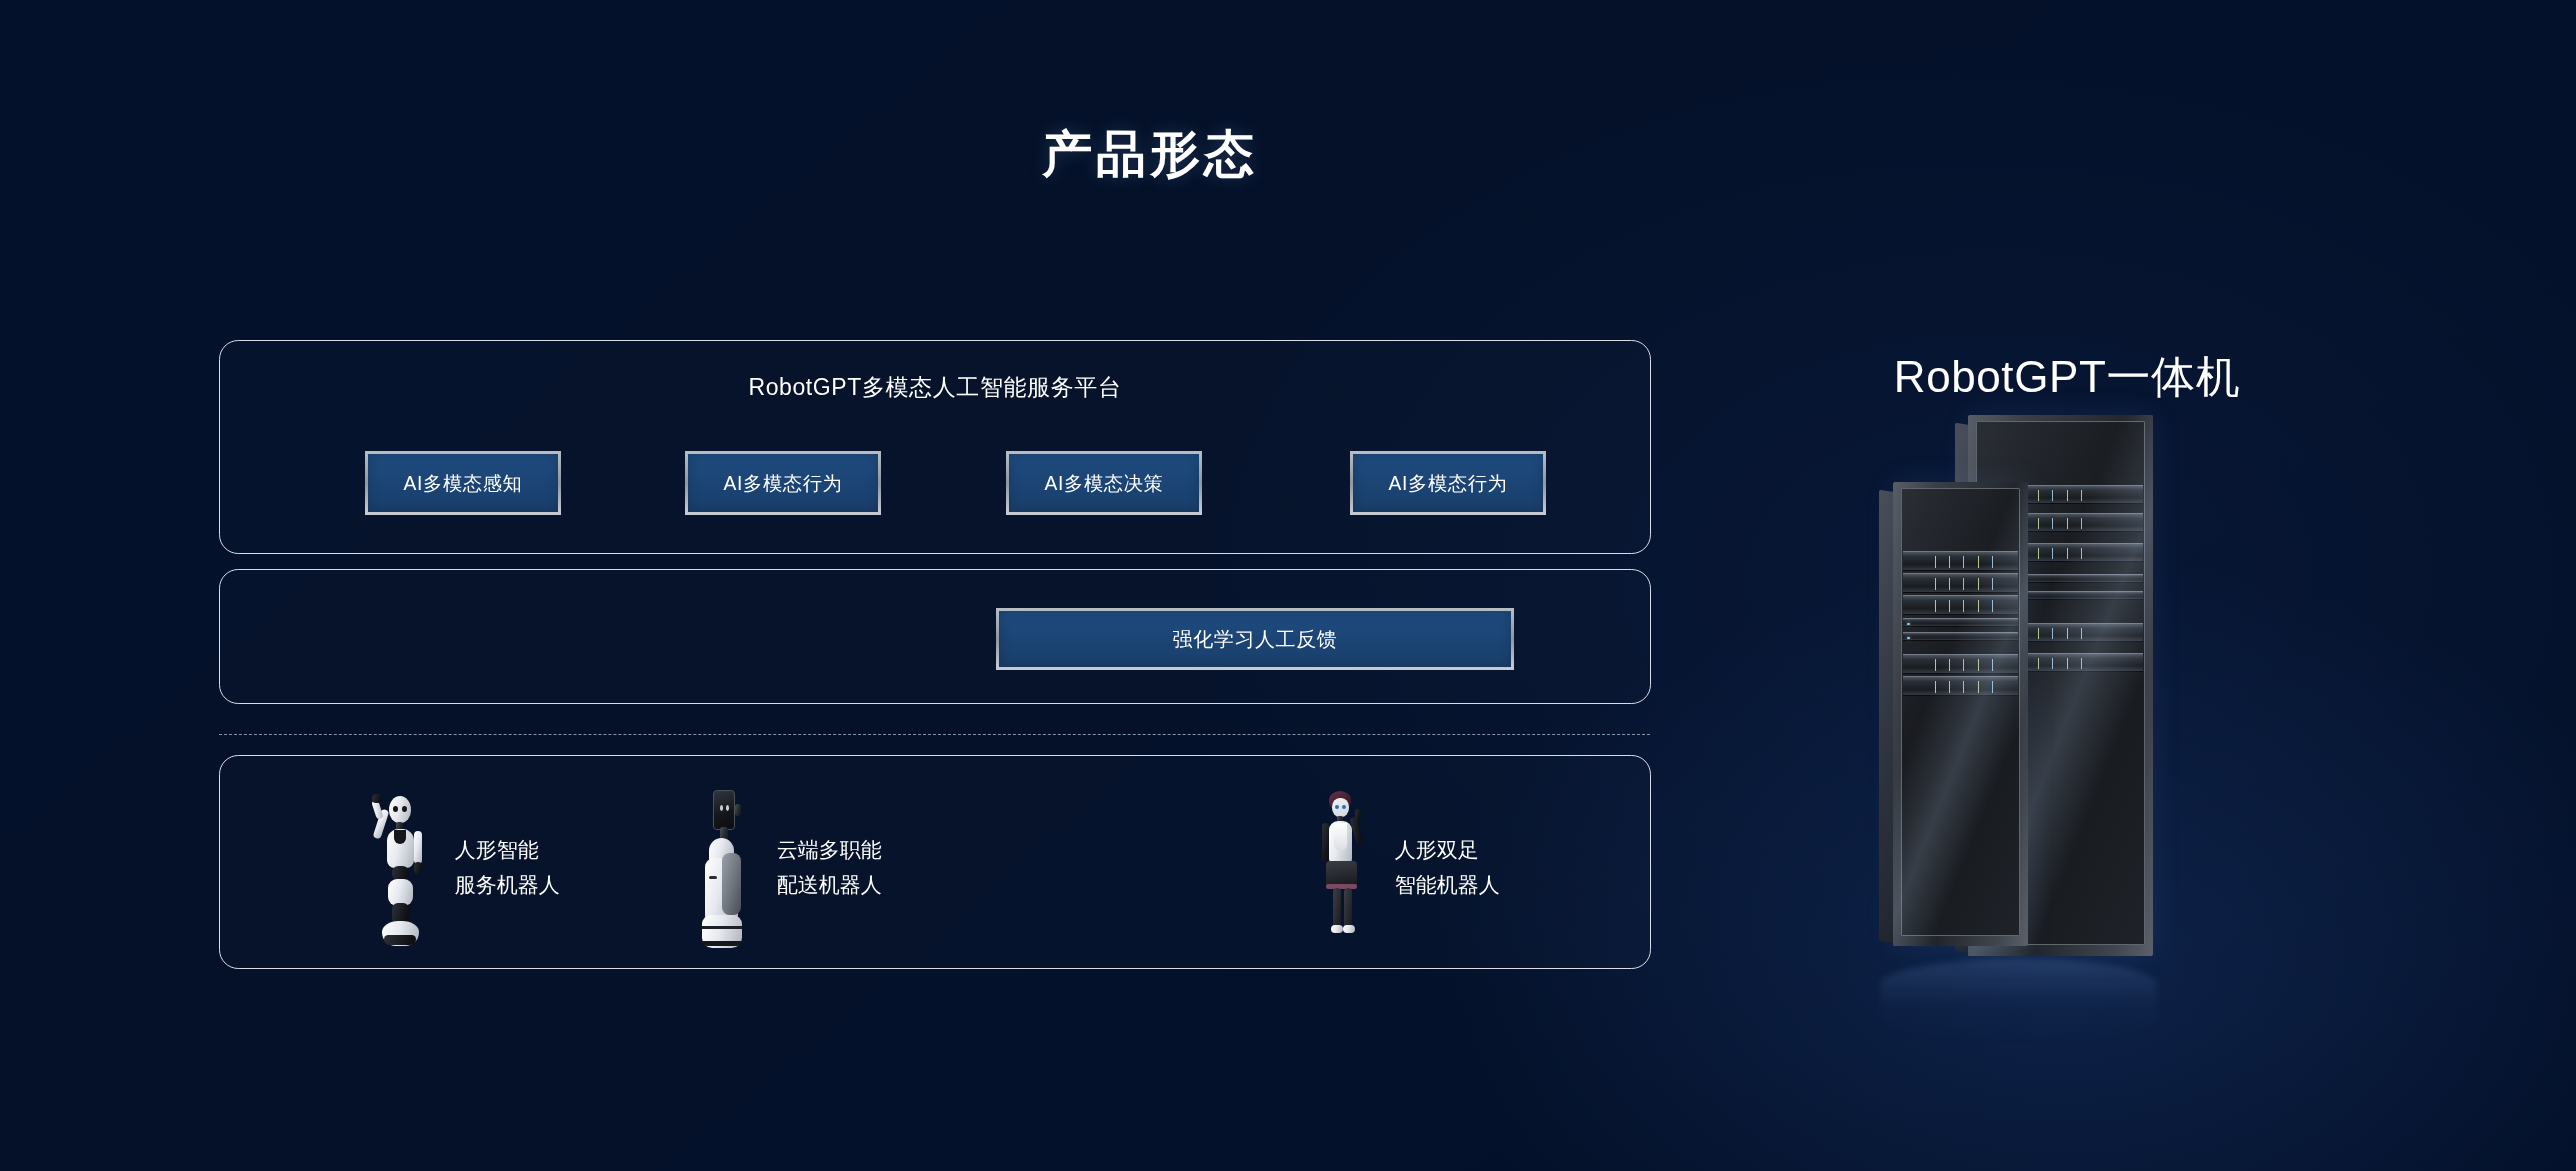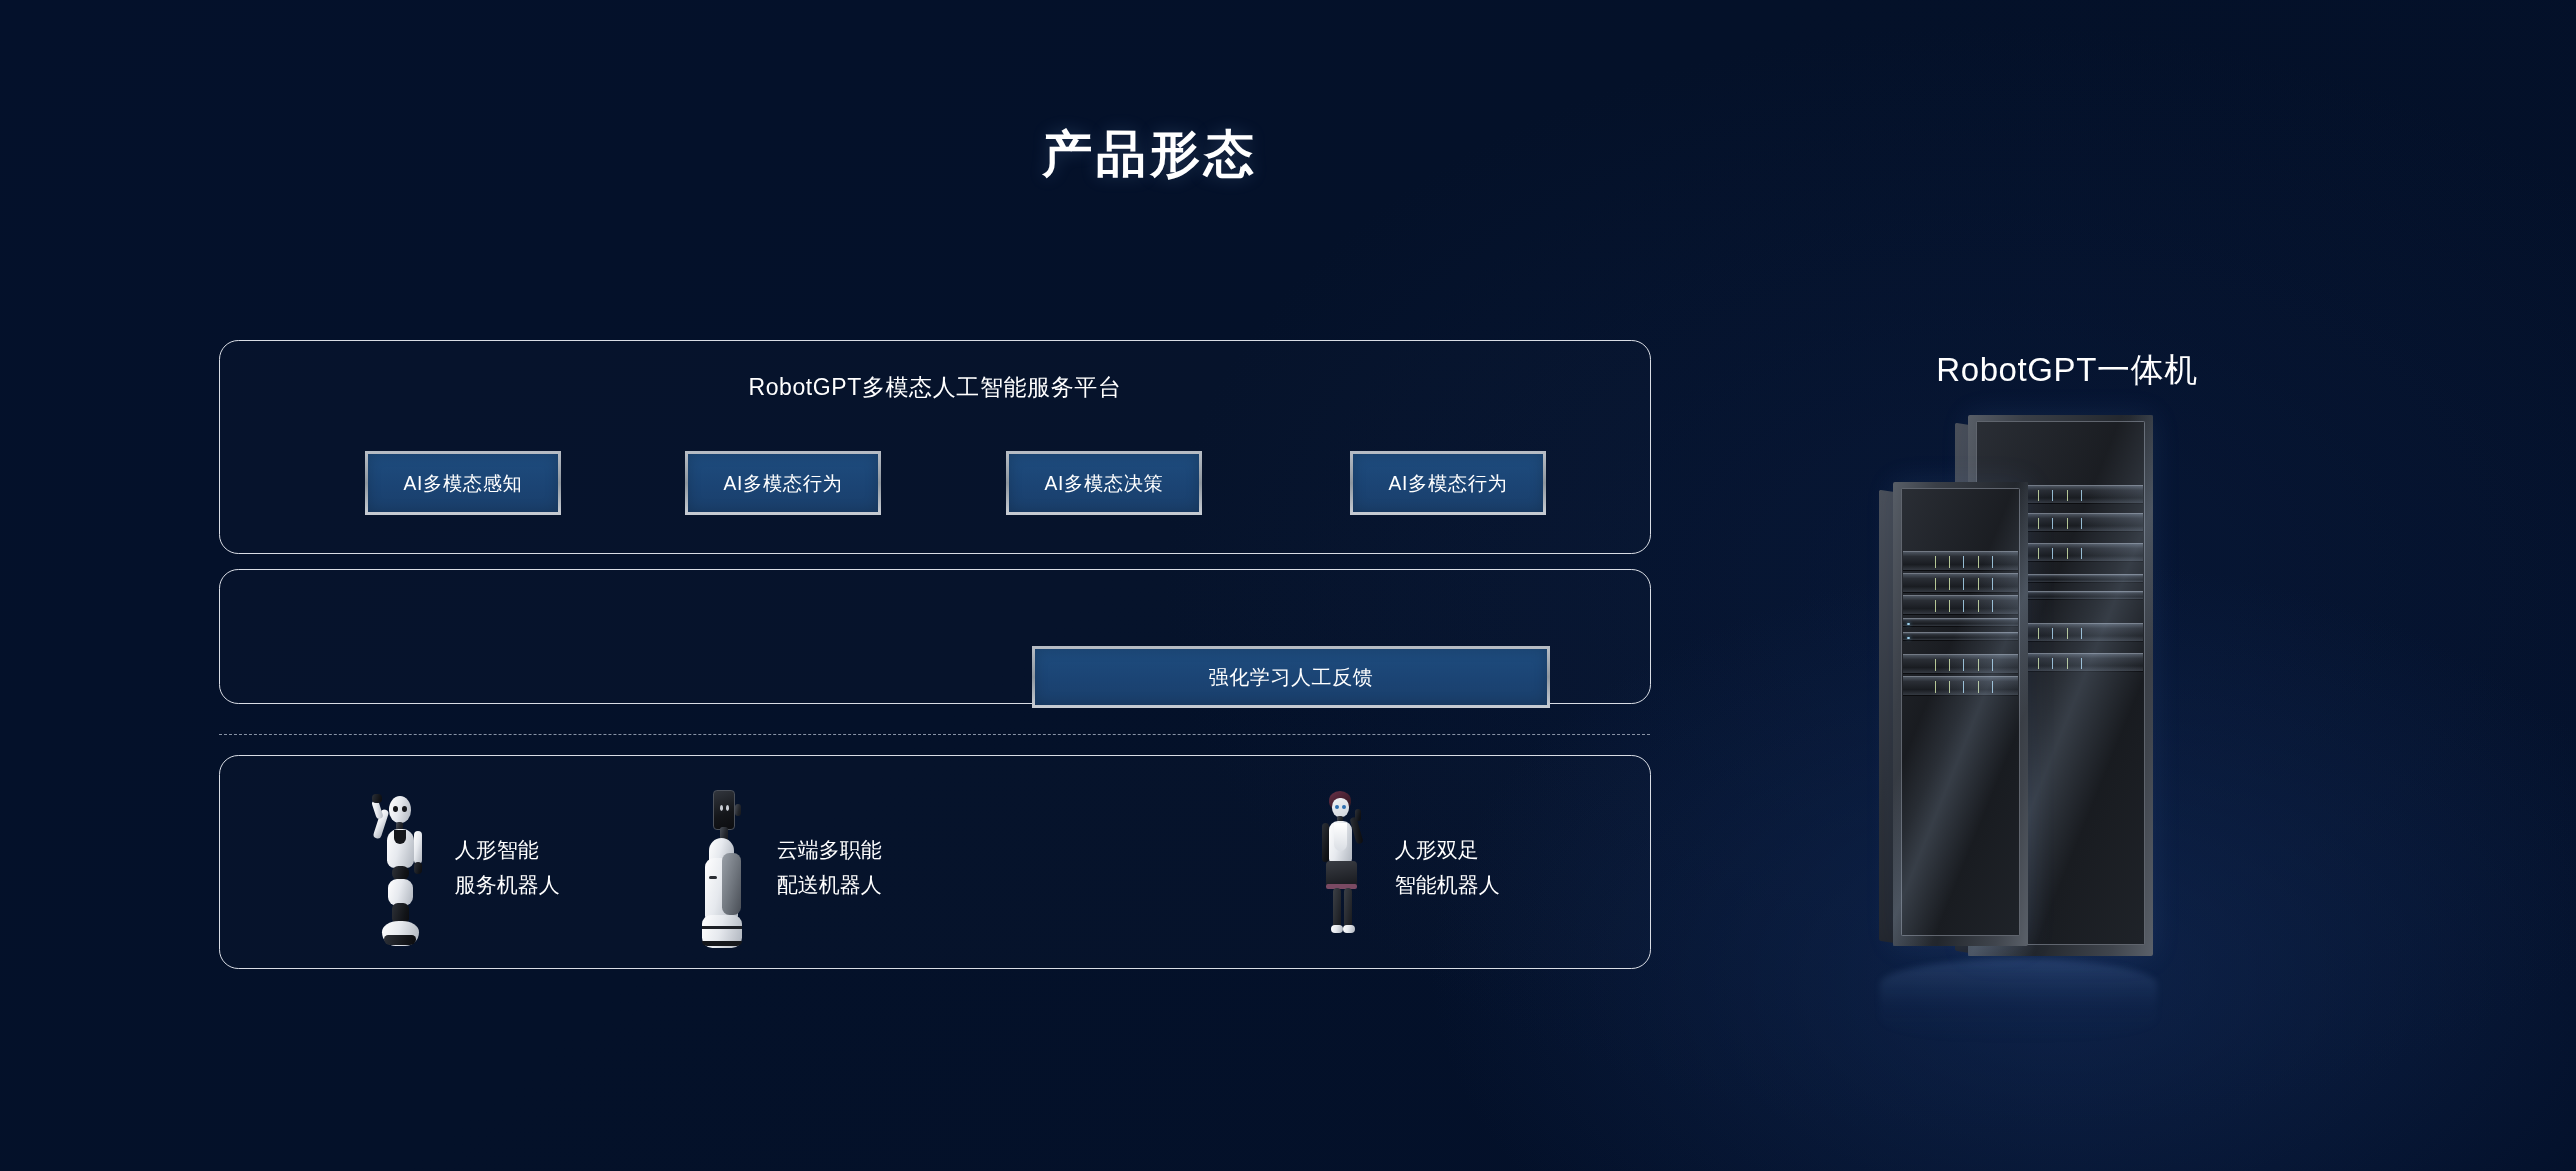--- a/index.html
+++ b/index.html
@@ -74,21 +74,21 @@
     box-shadow:inset 0 0 14px rgba(0,0,0,0.18);
   }
   .chip.sm { top:451px; width:196px; height:64px; }
   #chip-0 { left:365px; }
   #chip-1 { left:685px; }
   #chip-2 { left:1006px; }
   #chip-3 { left:1318px;margin-left:32px; }
 
   .chip.lg { top:608px; height:62px; font-size:20px; }
   #chip-4 { left:365px;  width:518px; }
-  #chip-5 { left:1032px; width:518px;margin-top:38px; }
+  #chip-5 { left:996px; width:518px; }
 
   
   .robot-cell {
     position:absolute;
     top:781px; height:174px;
     display:flex; align-items:center;
   }
   #robot-cell-0 { left:361px;  width:277px; }
   #robot-cell-1 { left:683px; width:277px; }
   #robot-cell-2 { left:979px; width:290px; }
@@ -171,21 +171,21 @@
   .h4-legR{left:43px;top:102px;width:7.7px;height:40px;border-radius:3.9px;background:linear-gradient(100deg,#3c4047,#17191d);}
   .h4-shL{left:30px;top:139px;width:11.6px;height:7.7px;border-radius:3.9px;}
   .h4-shR{left:42px;top:139px;width:11.6px;height:7.7px;border-radius:3.9px;}
 
   
   .appliance-title {
     position:absolute;
     left:1777px; top:348px; width:580px;
     text-align:center;
     color:#ffffff;
-    font-size:33px;
+    font-size:44px;
     letter-spacing:0.6px;
   }
   .rack-wrap { position:absolute; left:1893px; top:412px; width:361px; height:618px; }
 
   .rack {
     position:absolute;
     border-radius:1.9px;
     background:linear-gradient(100deg,#585e67 0%,#3a3f47 20%,#22262c 58%,#40454d 85%,#5b616a 100%);
     box-shadow:0 0 30px rgba(120,170,255,0.10);
   }

